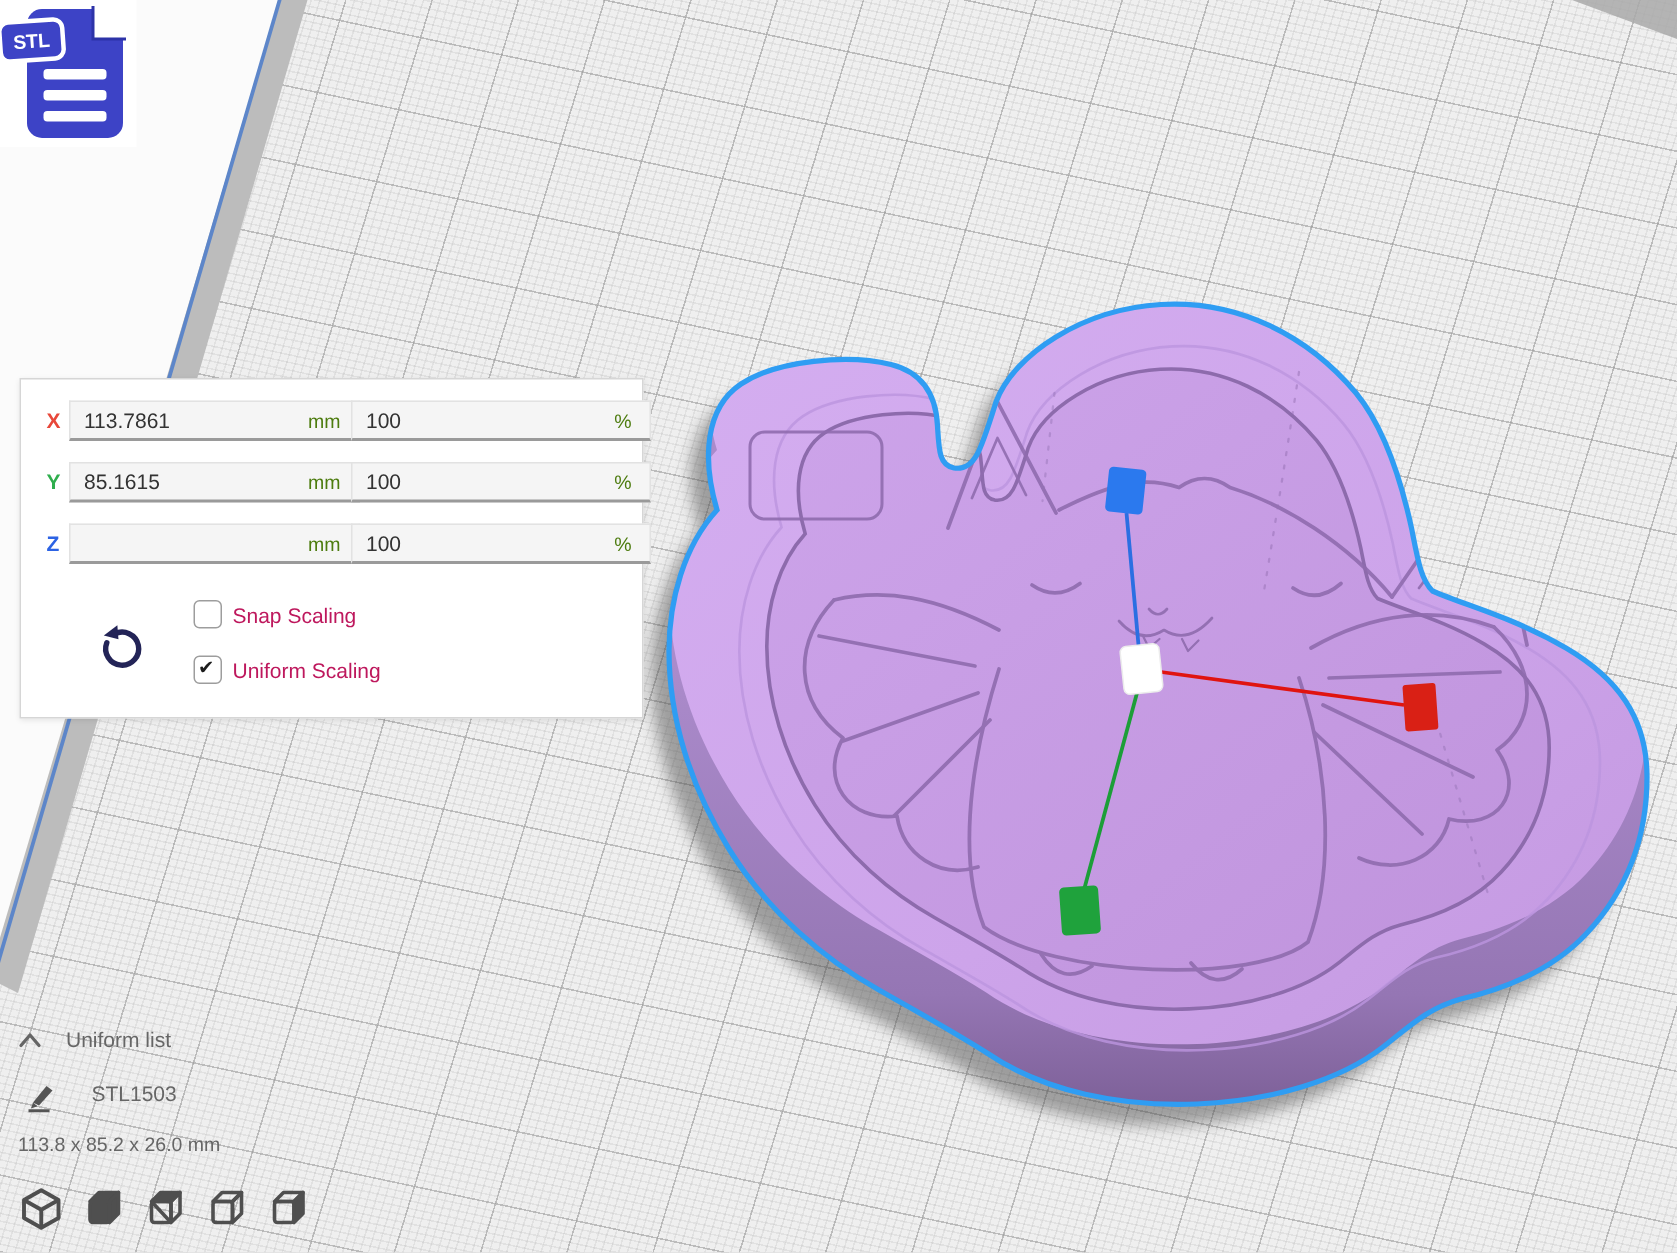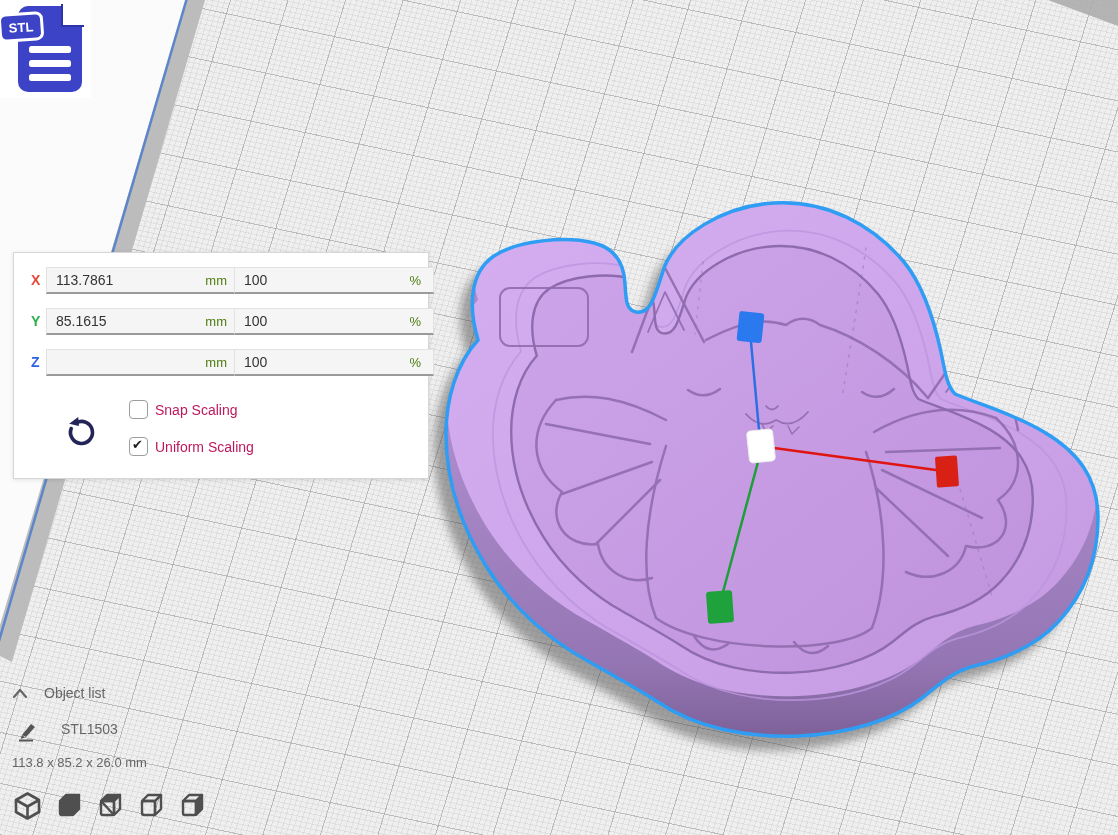--- a/index.html
+++ b/index.html
@@ -236,21 +236,21 @@
     <span class="cbox" data-checked="true"></span>
     <span class="clabel">Uniform Scaling</span>
   </div>
 </div>
 
 <div class="objlist">
   <div class="obj-header">
     <svg width="20" height="16" viewBox="0 0 20 16">
       <polyline points="4,12 10,5 16,12" fill="none" stroke="#666" stroke-width="2.2" stroke-linecap="round" stroke-linejoin="round"></polyline>
     </svg>
-    <span class="txt">Object list</span>
+    <span class="txt">Uniform list</span>
   </div>
   <div class="obj-item">
     <svg width="24" height="22" viewBox="0 0 24 22">
       <path d="M6 14 L15 3 L19 6 L10 16 Z" fill="#555"></path>
       <path d="M6 14 L4.6 18 L9 16.5 Z" fill="#555"></path>
       <line x1="3" y1="19.5" x2="17" y2="19.5" stroke="#555" stroke-width="2"></line>
     </svg>
     <span class="txt">STL1503</span>
   </div>
   <div class="obj-dims">113.8 x 85.2 x 26.0 mm</div>

